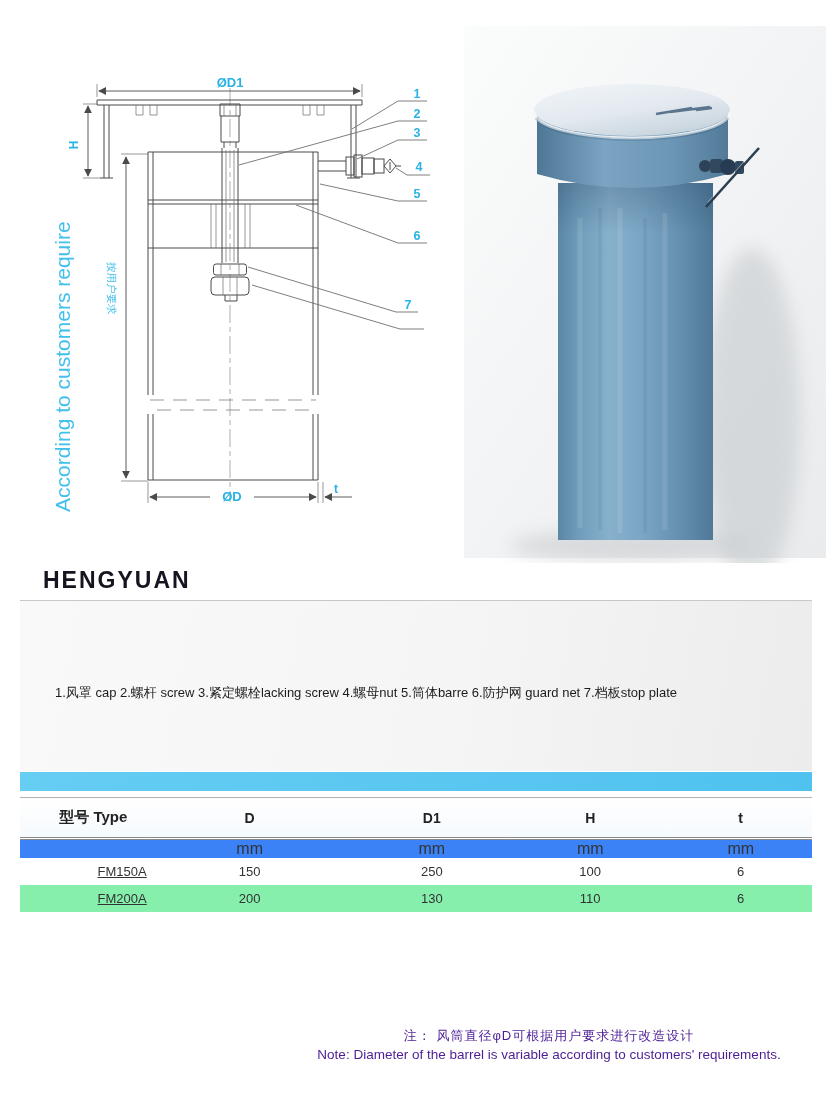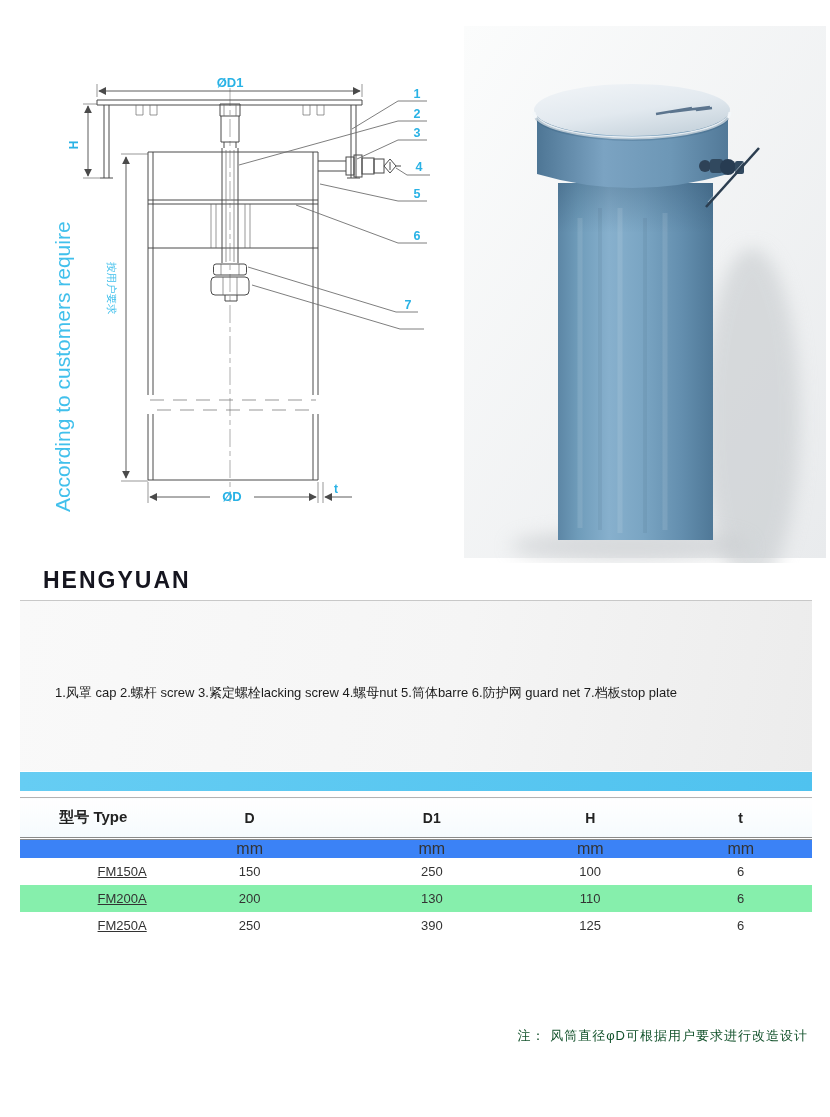--- a/index.html
+++ b/index.html
@@ -36,21 +36,21 @@
   table.spec tr.hdr td { height:41px; font-size:14px; font-weight:600; color:#222;
                          background:linear-gradient(180deg,#ffffff,#f5fafe);
                          border-bottom:3px double #8a8a8a; }
   table.spec tr.hdr td.type-col { text-align:center; padding-left:20px; font-size:15px; }
   table.spec tr.unit td { height:18px; font-size:16px; background:#3b82f6; }
   table.spec tr.data td { height:27px; }
   table.spec tr.data td.type-col { text-align:right; padding-left:22px;text-decoration:underline; }
   table.spec tr.alt td { background:#86efac; }
 
   
-  .notes { position:absolute; left:266px; top:1026px; width:542px; text-align:right; color:#14532d; }
+  .notes { position:absolute; left:278px; top:1026px; width:542px; text-align:center; color:#4c1d95; }
   .note-cn { font-size:13px; letter-spacing:1px; line-height:19px; }
   .note-en { font-size:13.5px; line-height:20px; }
 </style>
 </head>
 <body>
 
 <div class="page">
 
   <svg class="drawing-svg" width="460" height="560" viewBox="0 0 460 560">
     <defs>
@@ -271,28 +271,22 @@
           <td>100</td>
           <td>6</td>
         </tr>
         <tr class="data alt">
           <td class="type-col">FM200A</td>
           <td>200</td>
           <td>130</td>
           <td>110</td>
           <td>6</td>
         </tr>
-        <tr class="data">
-          <td class="type-col">FM250A</td>
-          <td>250</td>
-          <td>390</td>
-          <td>125</td>
-          <td>6</td>
-        </tr>
       </tbody>
     </table>
   </div>
 
   <div class="notes">
     <div class="note-cn">注： 风筒直径φD可根据用户要求进行改造设计</div>
+    <div class="note-en">Note: Diameter of the barrel is variable according to customers' requirements.</div>
   </div>
 
 </div>
 
 </body></html>

